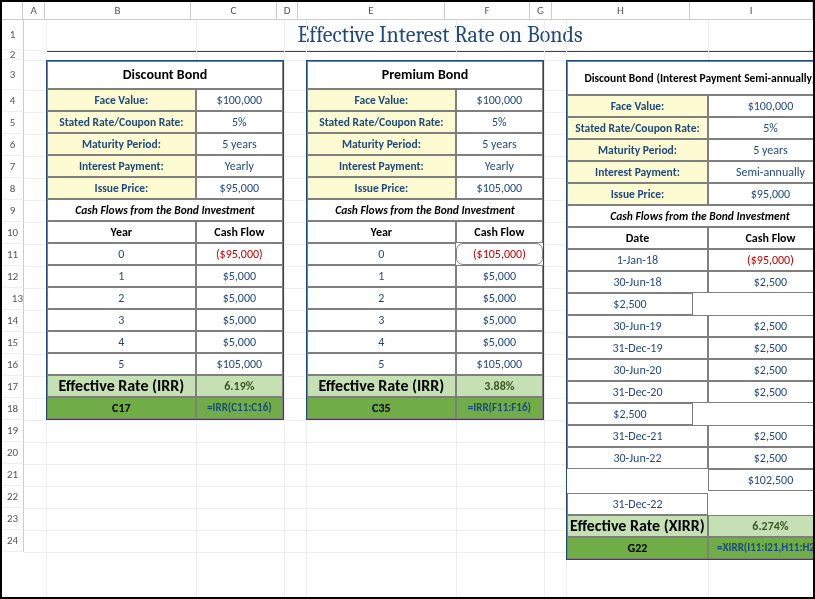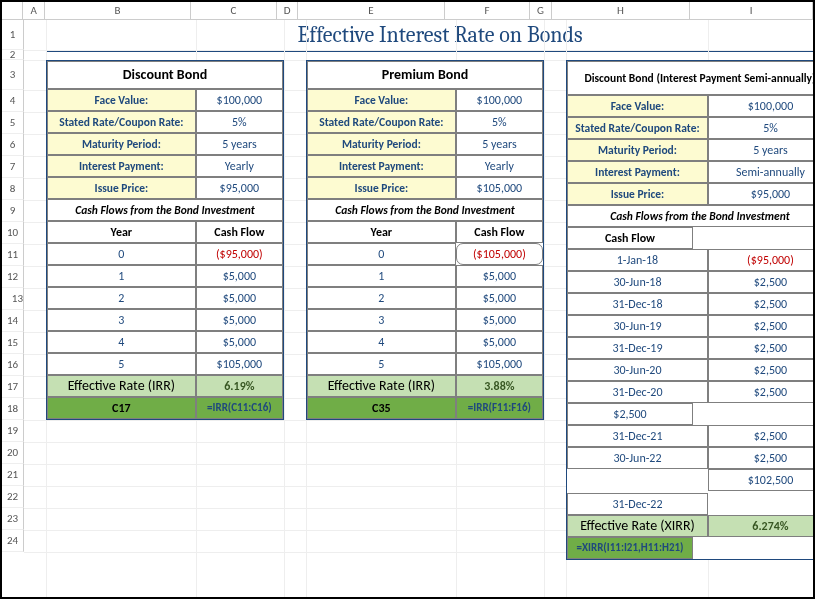--- a/index.html
+++ b/index.html
@@ -72,21 +72,21 @@
     height: 28px !important;
     line-height: 26px !important;
     color: #000 !important;
   }
   .hdr-sm { font-size: 11.5px; height:34px !important; line-height:15px !important; white-space:normal !important; padding:2px 4px; display:flex; align-items:center; justify-content:center;}
   .lbl { background: #fdfbd1; font-weight: bold; color: #1f497d; font-size:11.5px;}
   .val { color: #1f497d; font-size:12px;}
   .sect { font-style: italic; font-weight: bold; color: #000 !important; font-size:11.5px;}
   .th { font-weight: bold; color: #000 !important; font-size:12px;}
   .neg { color: #c00000 !important; }
-  .eff-l { background: #c5e0b3; font-weight: normal; color:#000 !important; font-size:14px;}
+  .eff-l { background: #c5e0b3; font-weight: bold; color:#000 !important; font-size:16px;}
   .eff-v { background: #c5e0b3; font-weight: bold; color:#385723 !important; font-size:12px;}
   .frm-l { background: #70ad47; font-weight: bold; color:#000 !important; font-size:12px;}
   .frm-v { background: #70ad47; font-weight: bold; color:#1f497d !important; font-size:11px;}
 </style>
 </head>
 <body>
 
 <div class="sheet">
   <div class="colheads" id="colheads">
     <div class="colhead" style="width:22px"></div>
@@ -309,32 +309,32 @@
           <div class="cell val" style="width: 126px;">Semi-annually</div>
         </div>
         <div class="row">
           <div class="cell lbl" style="width: 142px;">Issue Price:</div>
           <div class="cell val" style="width: 126px;">$95,000</div>
         </div>
         <div class="row">
           <div class="cell sect" style="width: 268px;">Cash Flows from the Bond Investment</div>
         </div>
         <div class="row">
+          <div class="cell th" style="width: 142px;">Date</div>
           <div class="cell th" style="width: 126px;">Cash Flow</div>
         </div>
         <div class="row">
           <div class="cell val" style="width: 142px;">1-Jan-18</div>
           <div class="cell val neg" style="width: 126px;">($95,000)</div>
         </div>
         <div class="row">
           <div class="cell val" style="width: 142px;">30-Jun-18</div>
           <div class="cell val" style="width: 126px;">$2,500</div>
         </div>
         <div class="row">
-          <div class="cell val" style="width: 142px;">31-Dec-18</div>
           <div class="cell val" style="width: 126px;">$2,500</div>
         </div>
         <div class="row">
           <div class="cell val" style="width: 142px;">30-Jun-19</div>
           <div class="cell val" style="width: 126px;">$2,500</div>
         </div>
         <div class="row">
           <div class="cell val" style="width: 142px;">31-Dec-19</div>
           <div class="cell val" style="width: 126px;">$2,500</div>
         </div>
@@ -359,17 +359,18 @@
         </div>
         <div class="row">
           <div class="cell val" style="width: 142px; margin-top: 24px;">31-Dec-22</div>
           <div class="cell val" style="width: 126px;">$102,500</div>
         </div>
         <div class="row">
           <div class="cell eff-l" style="width: 142px;">Effective Rate (XIRR)</div>
           <div class="cell eff-v" style="width: 126px;">6.274%</div>
         </div>
         <div class="row">
+          <div class="cell frm-l" style="width: 142px;">G22</div>
           <div class="cell frm-v" style="width: 126px;">=XIRR(I11:I21,H11:H21)</div>
         </div>
       </div>
     </div>
 </div>
 
 </body></html>

